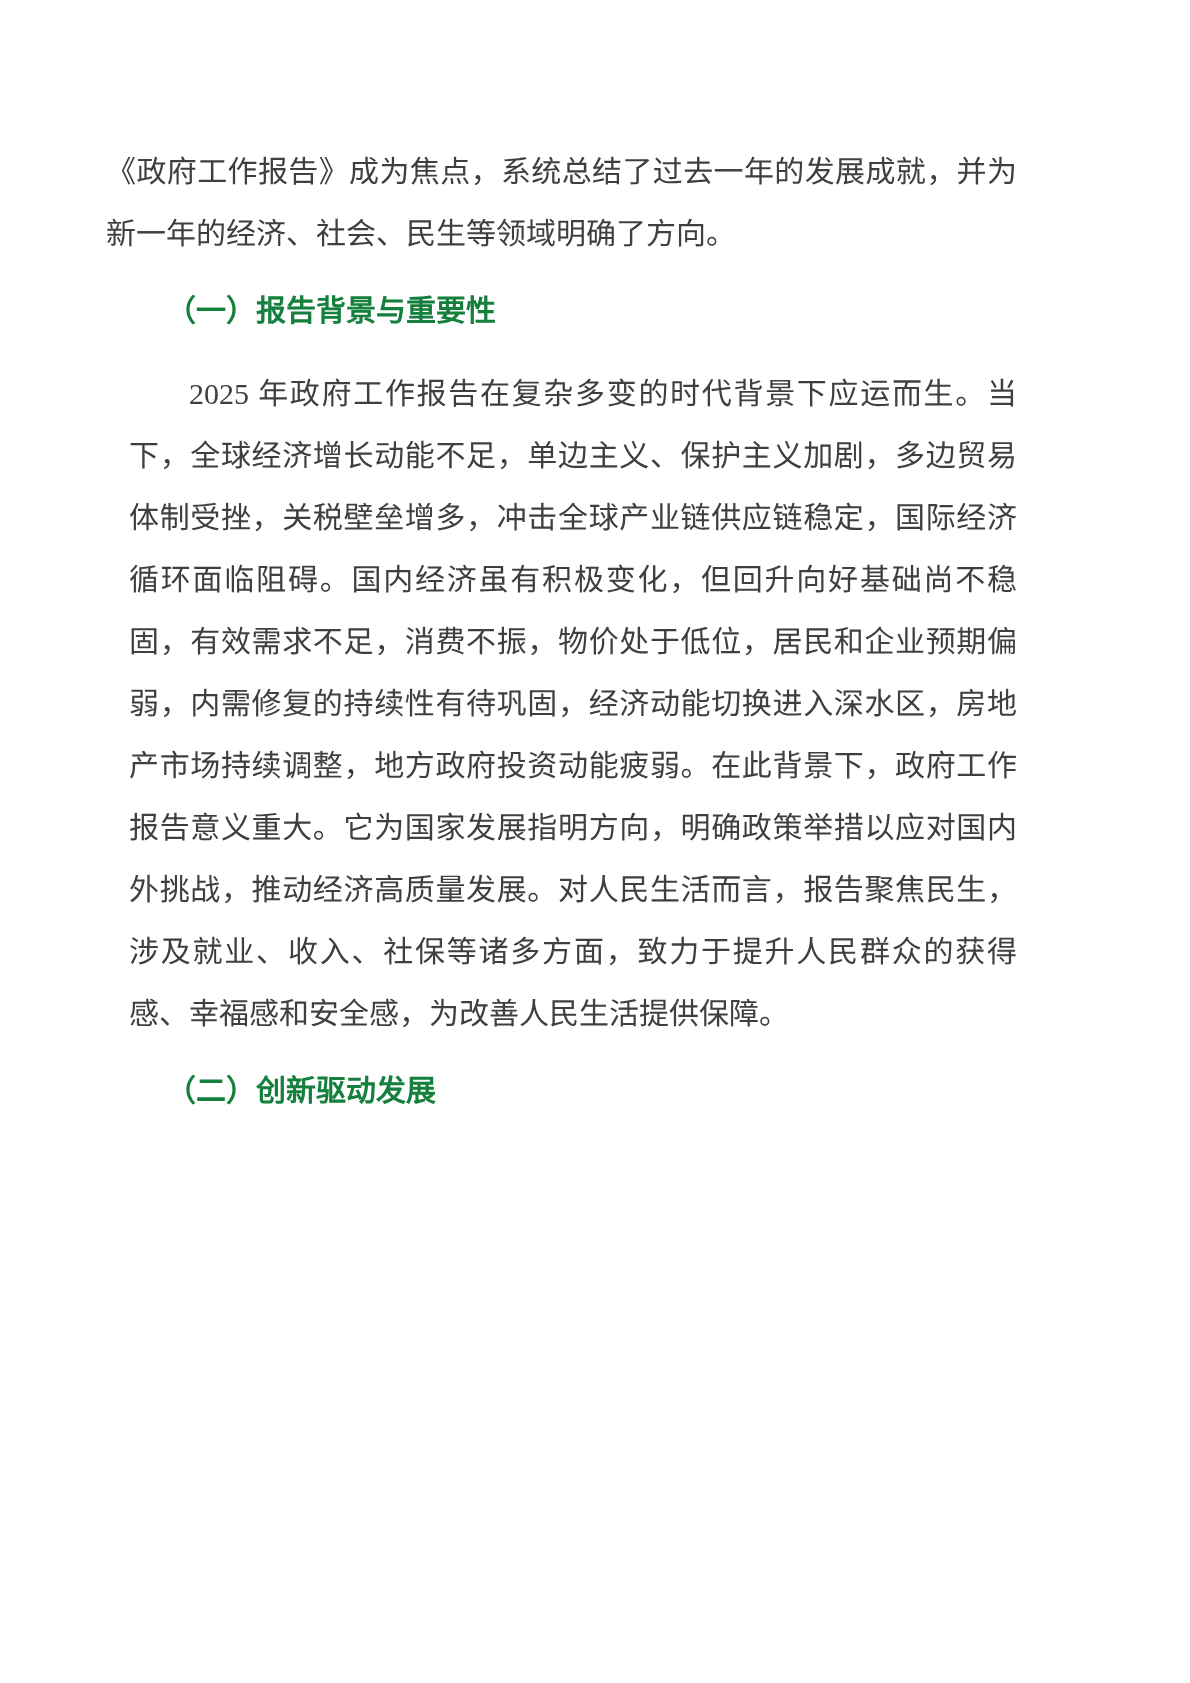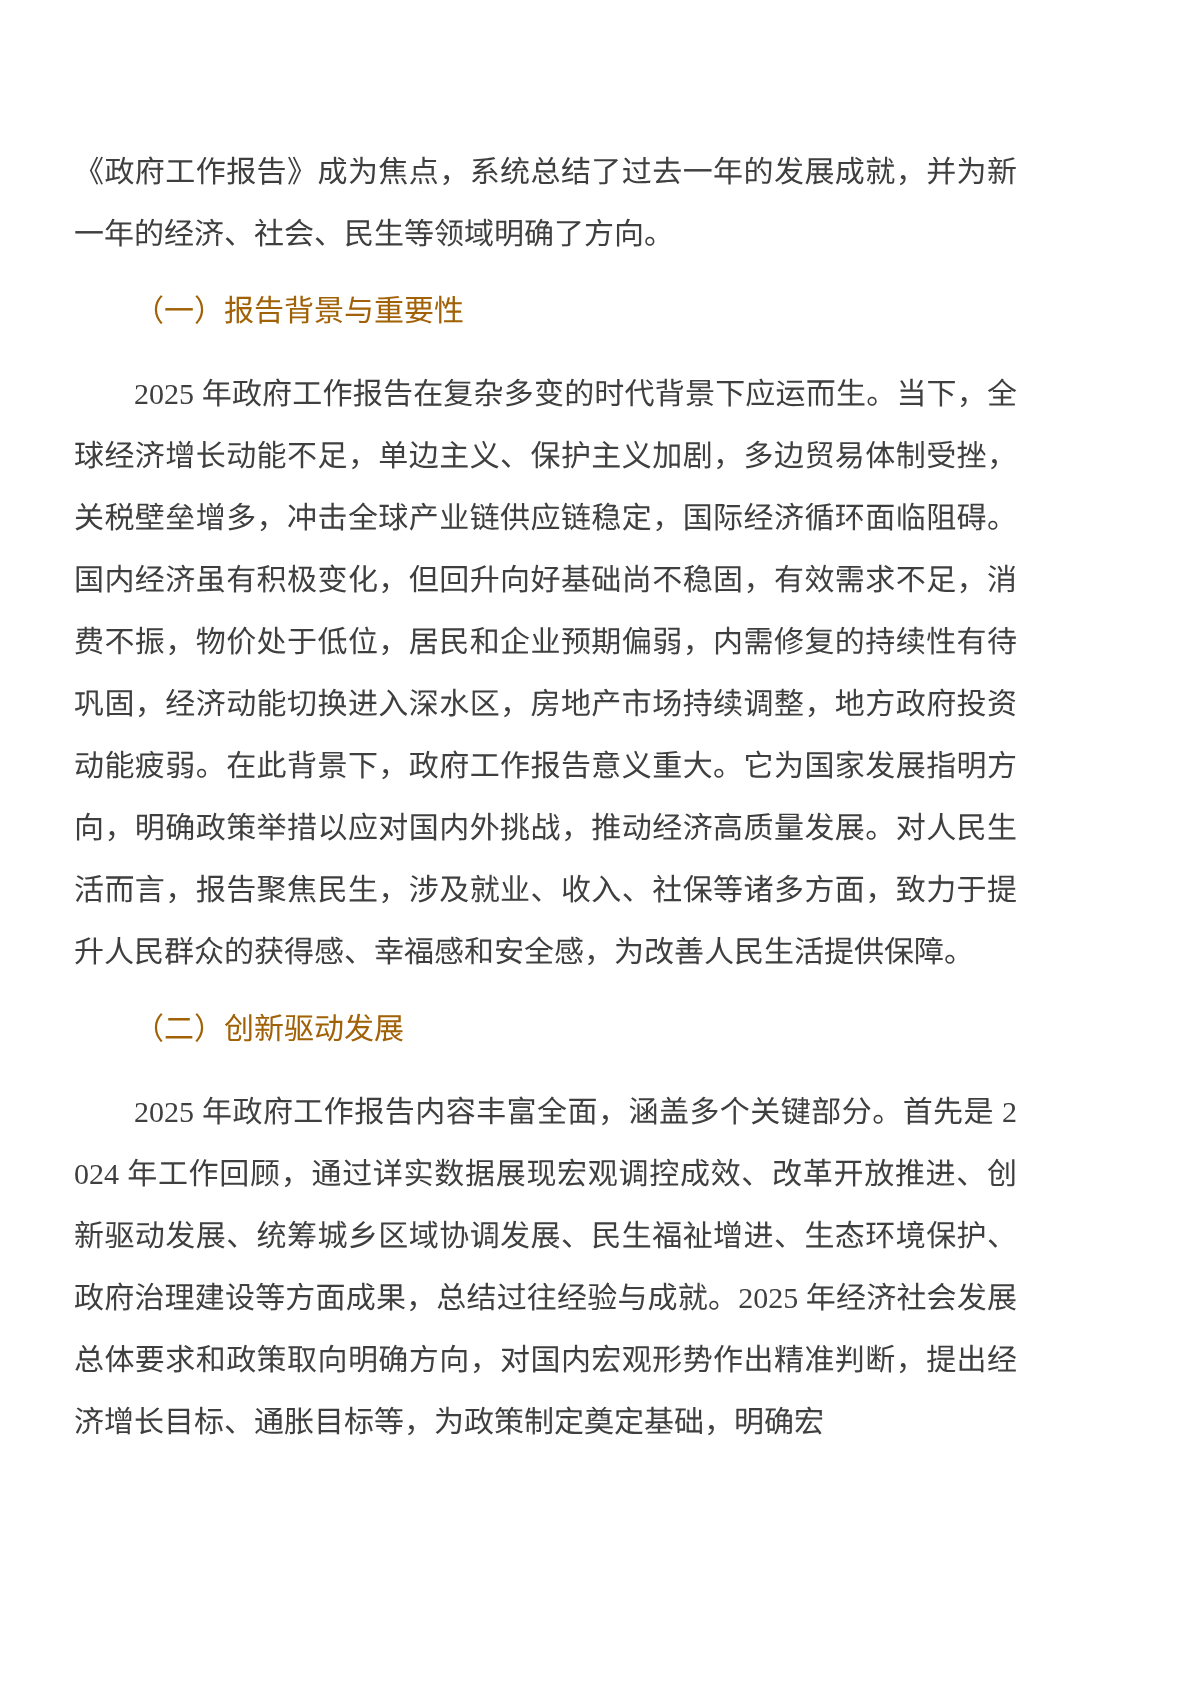--- a/index.html
+++ b/index.html
@@ -7,53 +7,53 @@
     padding: 0;
     background: #ffffff;
   }
   .page {
     position: relative;
     width: 1190px;
     height: 1683px;
     margin: 0 auto;
     background: #ffffff;
     box-sizing: border-box;
-    padding: 141px 173px 0 74px;
+    padding: 141px 173px 0 106px;
     overflow: hidden;
     font-family: "Liberation Serif", "DejaVu Serif", serif;
     font-size: 30px;
     line-height: 62px;
     color: #3f3f3f;
     text-align: justify;
     word-break: break-all;
   }
   .body-para {
     margin: 0;
     font-weight: 400;
   }
   .body-para.indent {
     text-indent: 2em;
+    margin-left: 23px;
   }
   .heading {
     margin: 15px 0 21px 0;
     font-size: 30px;
     line-height: 62px;
-    font-weight: 400;
-    color: #a16207;
+    font-weight: 700;
+    color: #15803d;
     text-indent: 2em;
   }
 </style>
 </head>
 <body>
 
 <div class="page">
 
   <p class="body-para">《政府工作报告》成为焦点，系统总结了过去一年的发展成就，并为新一年的经济、社会、民生等领域明确了方向。</p>
 
   <h3 class="heading">（一）报告背景与重要性</h3>
 
   <p class="body-para indent">2025 年政府工作报告在复杂多变的时代背景下应运而生。当下，全球经济增长动能不足，单边主义、保护主义加剧，多边贸易体制受挫，关税壁垒增多，冲击全球产业链供应链稳定，国际经济循环面临阻碍。国内经济虽有积极变化，但回升向好基础尚不稳固，有效需求不足，消费不振，物价处于低位，居民和企业预期偏弱，内需修复的持续性有待巩固，经济动能切换进入深水区，房地产市场持续调整，地方政府投资动能疲弱。在此背景下，政府工作报告意义重大。它为国家发展指明方向，明确政策举措以应对国内外挑战，推动经济高质量发展。对人民生活而言，报告聚焦民生，涉及就业、收入、社保等诸多方面，致力于提升人民群众的获得感、幸福感和安全感，为改善人民生活提供保障。</p>
 
   <h3 class="heading">（二）创新驱动发展</h3>
 
-  <p class="body-para indent">2025 年政府工作报告内容丰富全面，涵盖多个关键部分。首先是 2024 年工作回顾，通过详实数据展现宏观调控成效、改革开放推进、创新驱动发展、统筹城乡区域协调发展、民生福祉增进、生态环境保护、政府治理建设等方面成果，总结过往经验与成就。2025 年经济社会发展总体要求和政策取向明确方向，对国内宏观形势作出精准判断，提出经济增长目标、通胀目标等，为政策制定奠定基础，明确宏</p>
 
 </div>
 
 </body></html>

